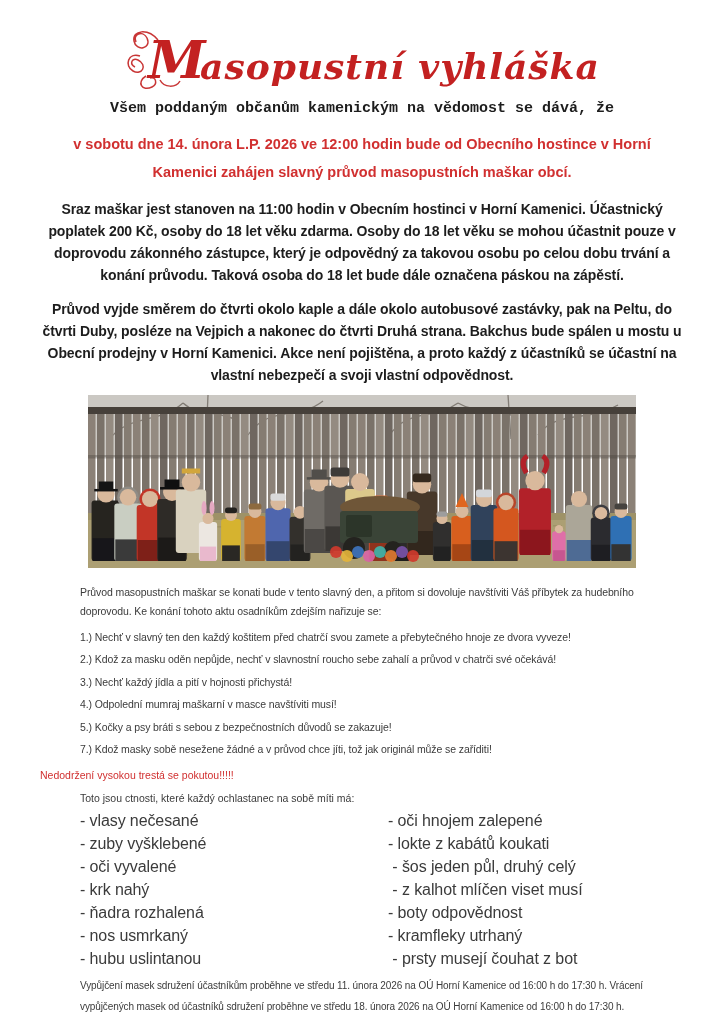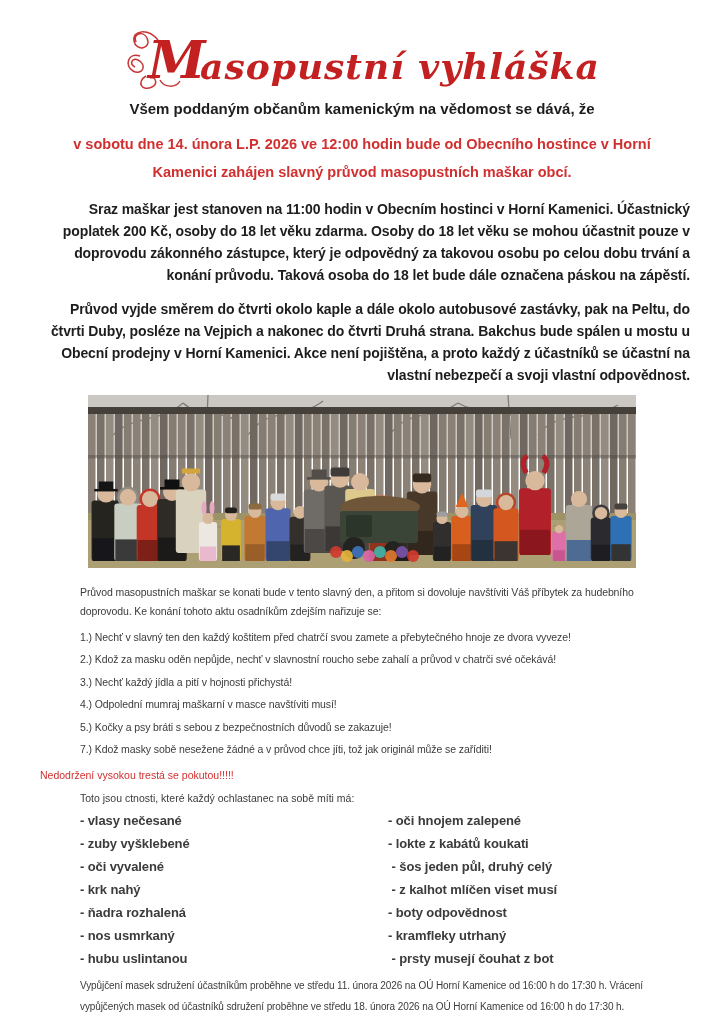--- a/index.html
+++ b/index.html
@@ -9,39 +9,39 @@
     font-family: "Liberation Sans", "DejaVu Sans", sans-serif;
     color: #1e1e1e; overflow: hidden; padding-top: 26px;
   }
   .title-row { display: flex; justify-content: center; align-items: flex-end; height: 64px; margin-bottom: 10px; }
   .title-initial-svg { display: block; }
   .title-rest {
     font-family: "DejaVu Serif", serif; font-style: italic; font-weight: bold;
     font-size: 36px; color: #c32121; letter-spacing: 1px; margin-left: -8px; line-height: 1;
     padding-bottom: 6px;
   }
-  .headline { text-align: center; font-weight: bold; font-size: 15px; margin: 10px 40px 0; color: #1d1d1d; }
+  .headline { text-align: center; font-weight: bold; font-size: 15px; margin: 10px 40px 0; color: #1d1d1d; font-family: Liberation Mono, monospace; }
   .announce {
     color: #d13030; font-weight: bold; font-size: 14.5px; line-height: 28px;
     text-align: center; margin: 13px 44px 0;
   }
   .bpara {
-    font-weight: bold; font-size: 14px; line-height: 22px; text-align: right;
+    font-weight: bold; font-size: 14px; line-height: 22px; text-align: center;
     margin: 12px 34px 0; color: #1d1d1d; letter-spacing: -0.1px;
   }
   .photo-wrap { width: 548px; height: 173px; margin: 9px 0 0 88px; overflow: hidden; }
   .small-text { font-size: 10.5px; line-height: 19px; color: #3b3b3b; margin: 15px 44px 0 80px; letter-spacing: -0.1px; }
   .rules { margin: 4px 44px 0 80px; }
   .rule-item { font-size: 10.5px; line-height: 13px; color: #3b3b3b; margin-top: 9.5px; white-space: pre-wrap; letter-spacing: -0.1px; }
   .warning { color: #d13030; font-size: 10.5px; margin: 13px 44px 0 40px; }
   .virtues-intro { font-size: 10.5px; color: #3b3b3b; margin: 11px 44px 0 80px; }
   .virtues { display: flex; margin: 10px 44px 0 80px; }
   .vcol { display: flex; flex-direction: column; }
   .vcol-left { width: 308px; }
-  .vcol .virtue-item { font-size: 13px; line-height: 13.5px; color: #3b3b3b; margin-top: 9.5px; white-space: pre-wrap; letter-spacing: -0.1px; font-weight: bold; }
+  .vcol .virtue-item { font-size: 16px; line-height: 13.5px; color: #3b3b3b; margin-top: 9.5px; white-space: pre-wrap; letter-spacing: -0.1px; }
   .vcol .virtue-item:first-child { margin-top: 0; }
   .footer-text { font-size: 10px; line-height: 21px; color: #3b3b3b; margin: 9px 44px 0 80px; letter-spacing: -0.1px; }
 </style>
 </head>
 <body>
 
 <div class="page">
 
   <div class="title-row">
     <svg class="title-initial-svg" width="84" height="64" viewBox="0 0 84 64">

